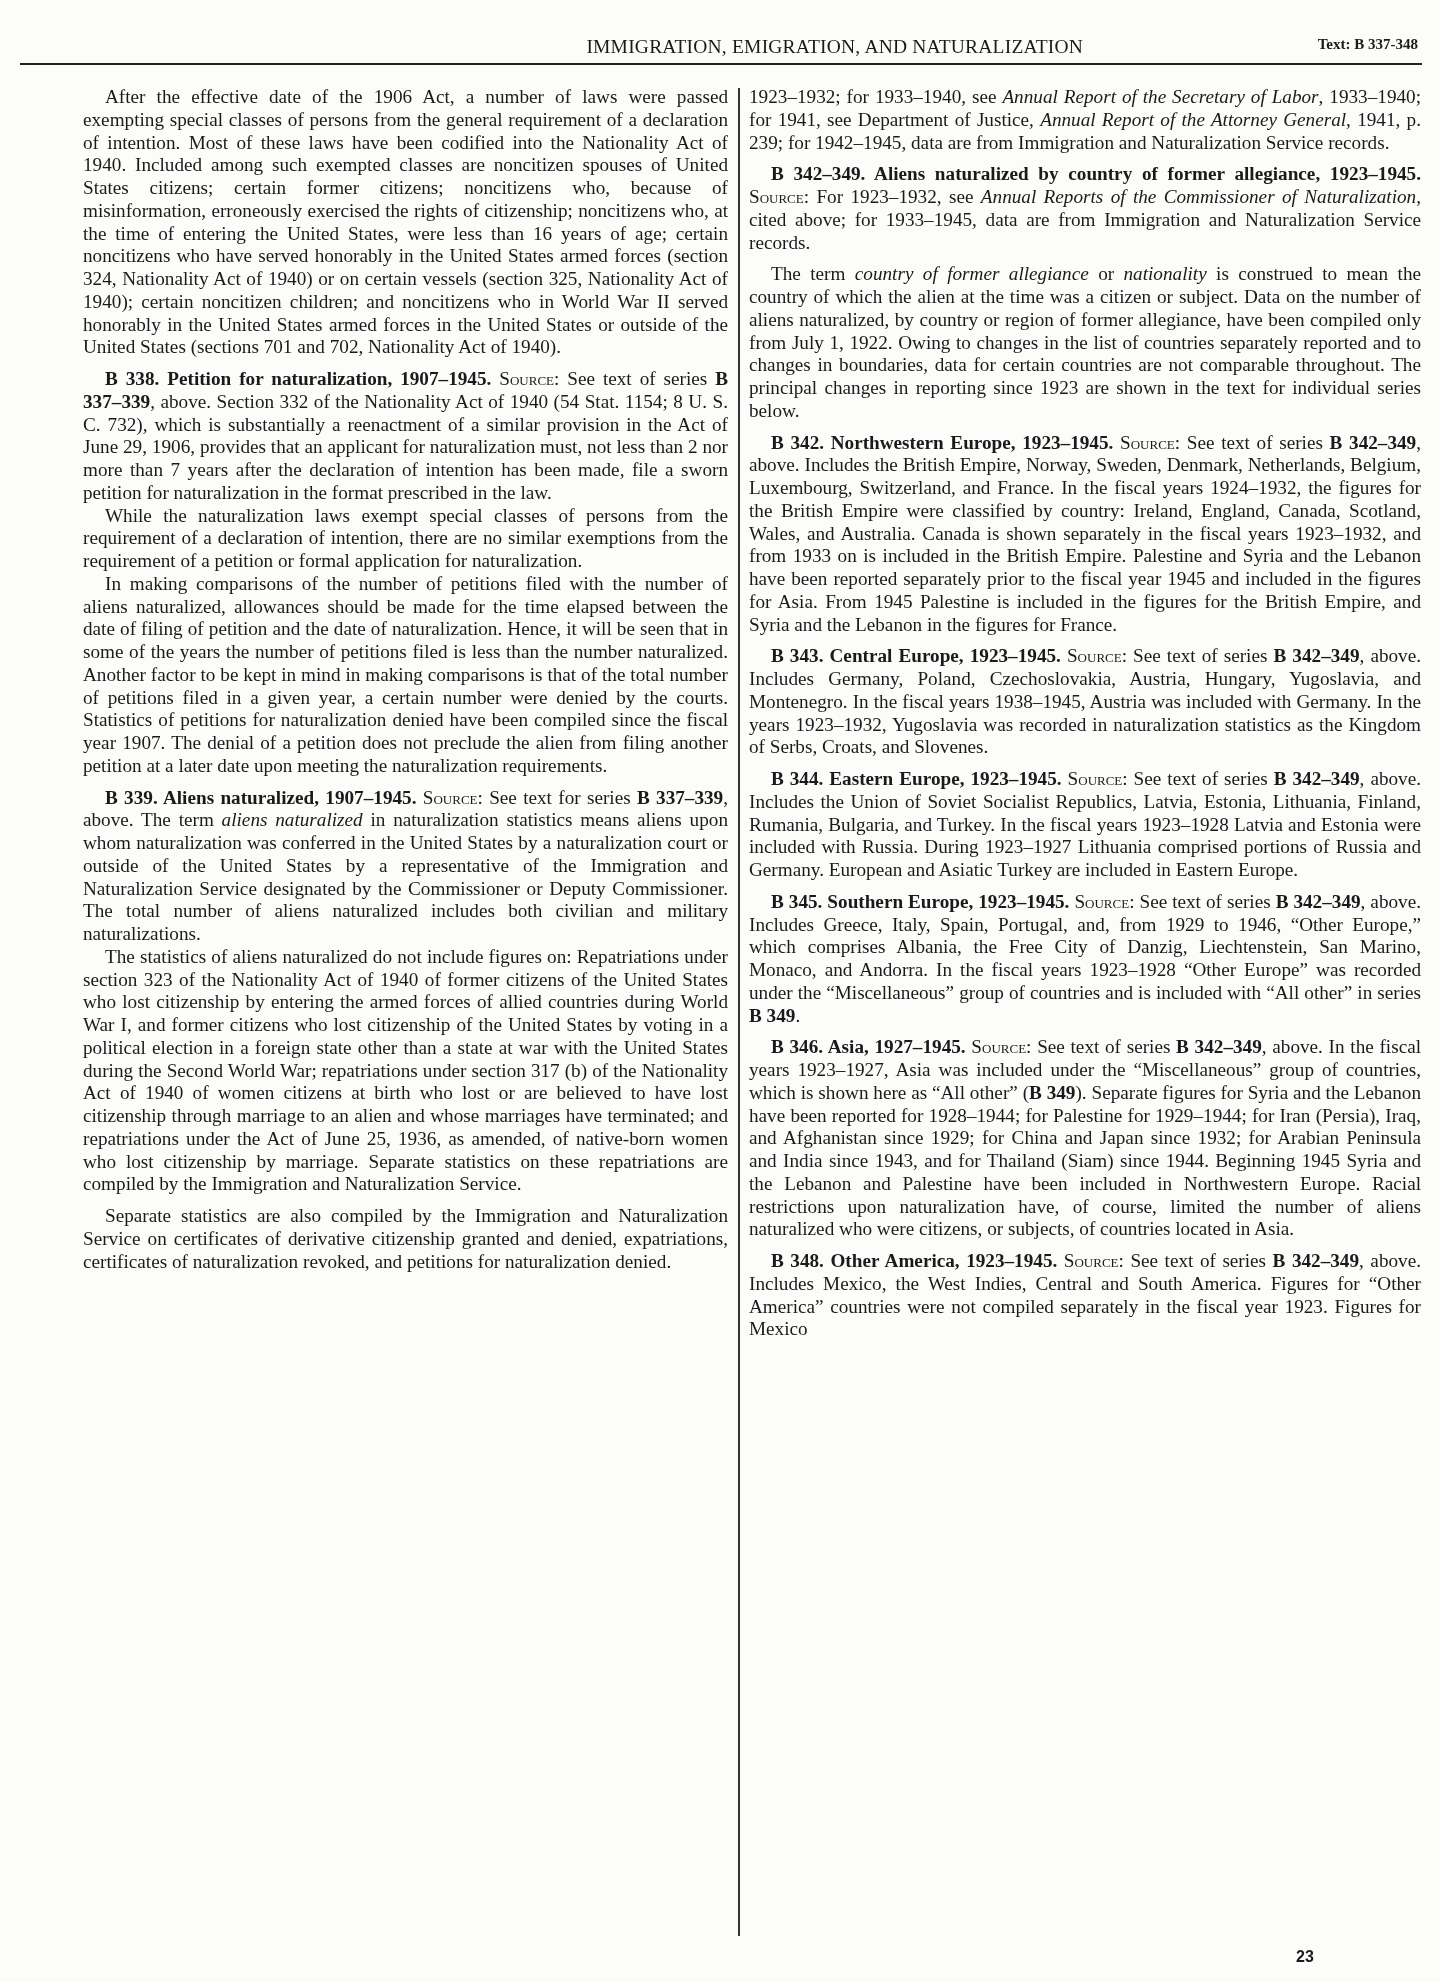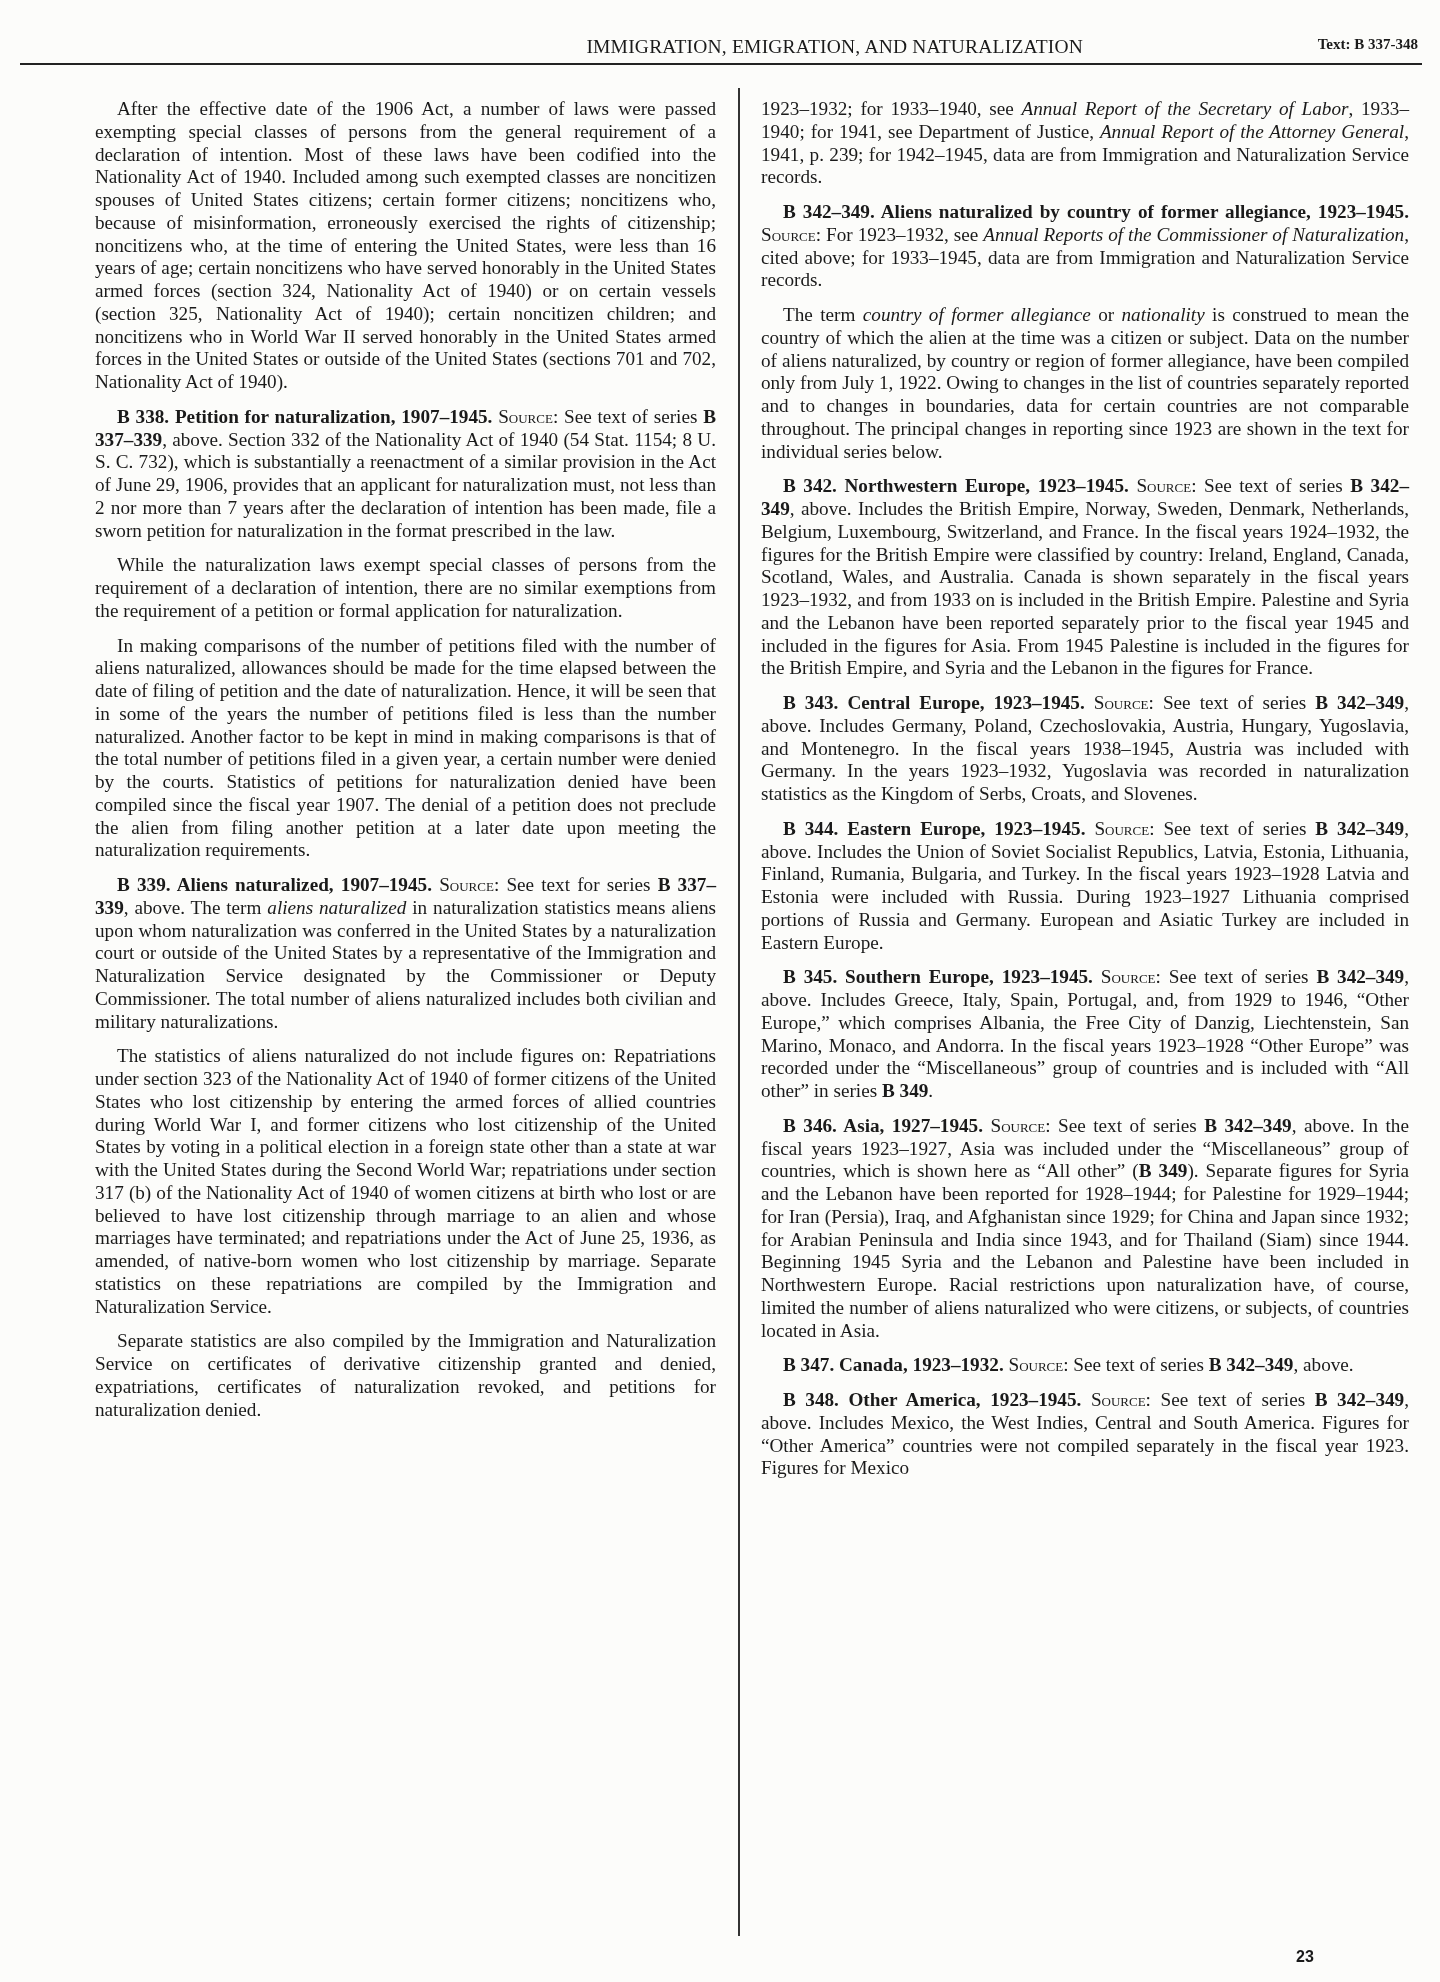--- a/index.html
+++ b/index.html
@@ -24,21 +24,21 @@
   .col-divider {
     position:absolute; left:738px; top:88px; width:1.5px; height:1848px; background:#333;
   }
   .col {
     position:absolute; top:86px;
     font-family:"Liberation Serif","DejaVu Serif",serif;
     font-size:19.2px; line-height:22.75px;
   }
   .col-left { left:83px; width:645px; }
   .col-right { left:749px; width:672px; }
-  .para { margin:12px; text-align:justify; text-indent:22px; hyphens:manual; }
+  .para { margin:0; text-align:justify; text-indent:22px; hyphens:manual; }
   .para.gap { margin-top:9px; }
   .para.first-cont { text-indent:0; }
   .b { font-weight:bold; }
   .i { font-style:italic; }
   .sc { font-variant:small-caps; }
   .page-number {
     position:absolute; left:1296px; top:1948px;
     font-size:16px; font-weight:bold;
     font-family:Liberation Sans, sans-serif;
   }
@@ -81,18 +81,17 @@
   <p class="para gap"><span class="b">B 342. Northwestern Europe, 1923–1945.</span> <span class="sc">Source</span><span>: See text of series </span><span class="b">B 342–349</span><span>, above. Includes the British Empire, Norway, Sweden, Denmark, Netherlands, Belgium, Luxembourg, Switzerland, and France. In the fiscal years 1924–1932, the figures for the British Empire were classified by country: Ireland, England, Canada, Scotland, Wales, and Australia. Canada is shown separately in the fiscal years 1923–1932, and from 1933 on is included in the British Empire. Palestine and Syria and the Lebanon have been reported separately prior to the fiscal year 1945 and included in the figures for Asia. From 1945 Palestine is included in the figures for the British Empire, and Syria and the Lebanon in the figures for France.</span></p>
 
   <p class="para gap"><span class="b">B 343. Central Europe, 1923–1945.</span> <span class="sc">Source</span><span>: See text of series </span><span class="b">B 342–349</span><span>, above. Includes Germany, Poland, Czechoslovakia, Austria, Hungary, Yugoslavia, and Montenegro. In the fiscal years 1938–1945, Austria was included with Germany. In the years 1923–1932, Yugoslavia was recorded in naturalization statistics as the Kingdom of Serbs, Croats, and Slovenes.</span></p>
 
   <p class="para gap"><span class="b">B 344. Eastern Europe, 1923–1945.</span> <span class="sc">Source</span><span>: See text of series </span><span class="b">B 342–349</span><span>, above. Includes the Union of Soviet Socialist Republics, Latvia, Estonia, Lithuania, Finland, Rumania, Bulgaria, and Turkey. In the fiscal years 1923–1928 Latvia and Estonia were included with Russia. During 1923–1927 Lithuania comprised portions of Russia and Germany. European and Asiatic Turkey are included in Eastern Europe.</span></p>
 
   <p class="para gap"><span class="b">B 345. Southern Europe, 1923–1945.</span> <span class="sc">Source</span><span>: See text of series </span><span class="b">B 342–349</span><span>, above. Includes Greece, Italy, Spain, Portugal, and, from 1929 to 1946, “Other Europe,” which comprises Albania, the Free City of Danzig, Liechtenstein, San Marino, Monaco, and Andorra. In the fiscal years 1923–1928 “Other Europe” was recorded under the “Miscellaneous” group of countries and is included with “All other” in series </span><span class="b">B 349</span><span>.</span></p>
 
   <p class="para gap"><span class="b">B 346. Asia, 1927–1945.</span> <span class="sc">Source</span><span>: See text of series </span><span class="b">B 342–349</span><span>, above. In the fiscal years 1923–1927, Asia was included under the “Miscellaneous” group of countries, which is shown here as “All other” (</span><span class="b">B 349</span><span>). Separate figures for Syria and the Lebanon have been reported for 1928–1944; for Palestine for 1929–1944; for Iran (Persia), Iraq, and Afghanistan since 1929; for China and Japan since 1932; for Arabian Peninsula and India since 1943, and for Thailand (Siam) since 1944. Beginning 1945 Syria and the Lebanon and Palestine have been included in Northwestern Europe. Racial restrictions upon naturalization have, of course, limited the number of aliens naturalized who were citizens, or subjects, of countries located in Asia.</span></p>
 
-  <p class="para gap"><span class="b">B 347. Canada, 1923–1932.</span> <span class="sc">Source</span><span>: See text of series </span><span class="b">B 342–349</span><span>, above.</span></p>
 
   <p class="para gap"><span class="b">B 348. Other America, 1923–1945.</span> <span class="sc">Source</span><span>: See text of series </span><span class="b">B 342–349</span><span>, above. Includes Mexico, the West Indies, Central and South America. Figures for “Other America” countries were not compiled separately in the fiscal year 1923. Figures for Mexico</span></p>
 </div>
 
 <div class="page-number">23</div>
 
 </body></html>

